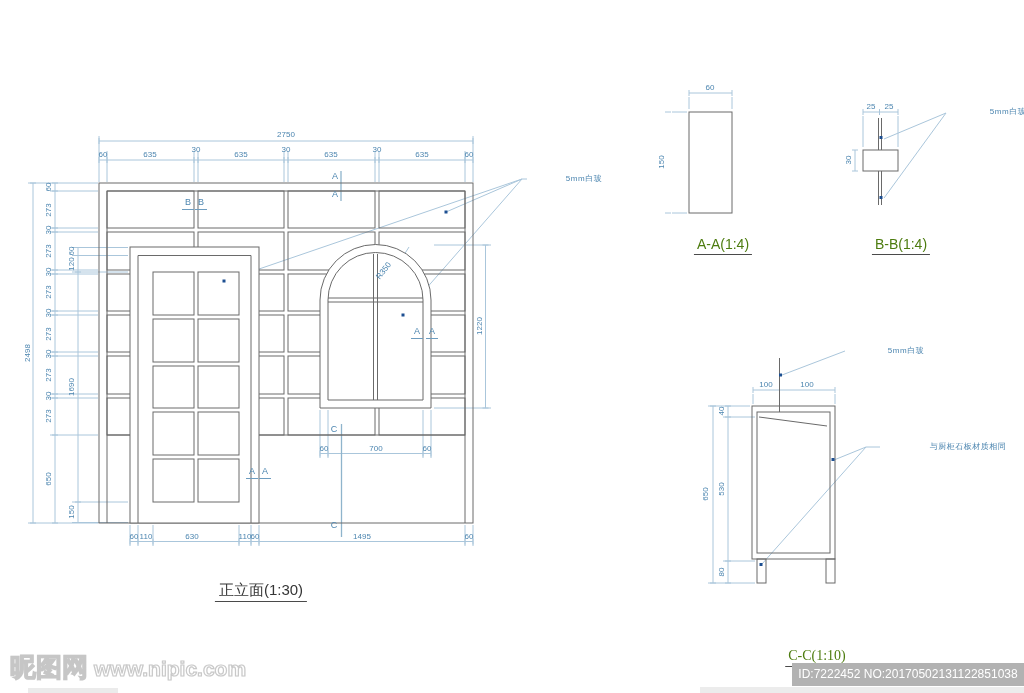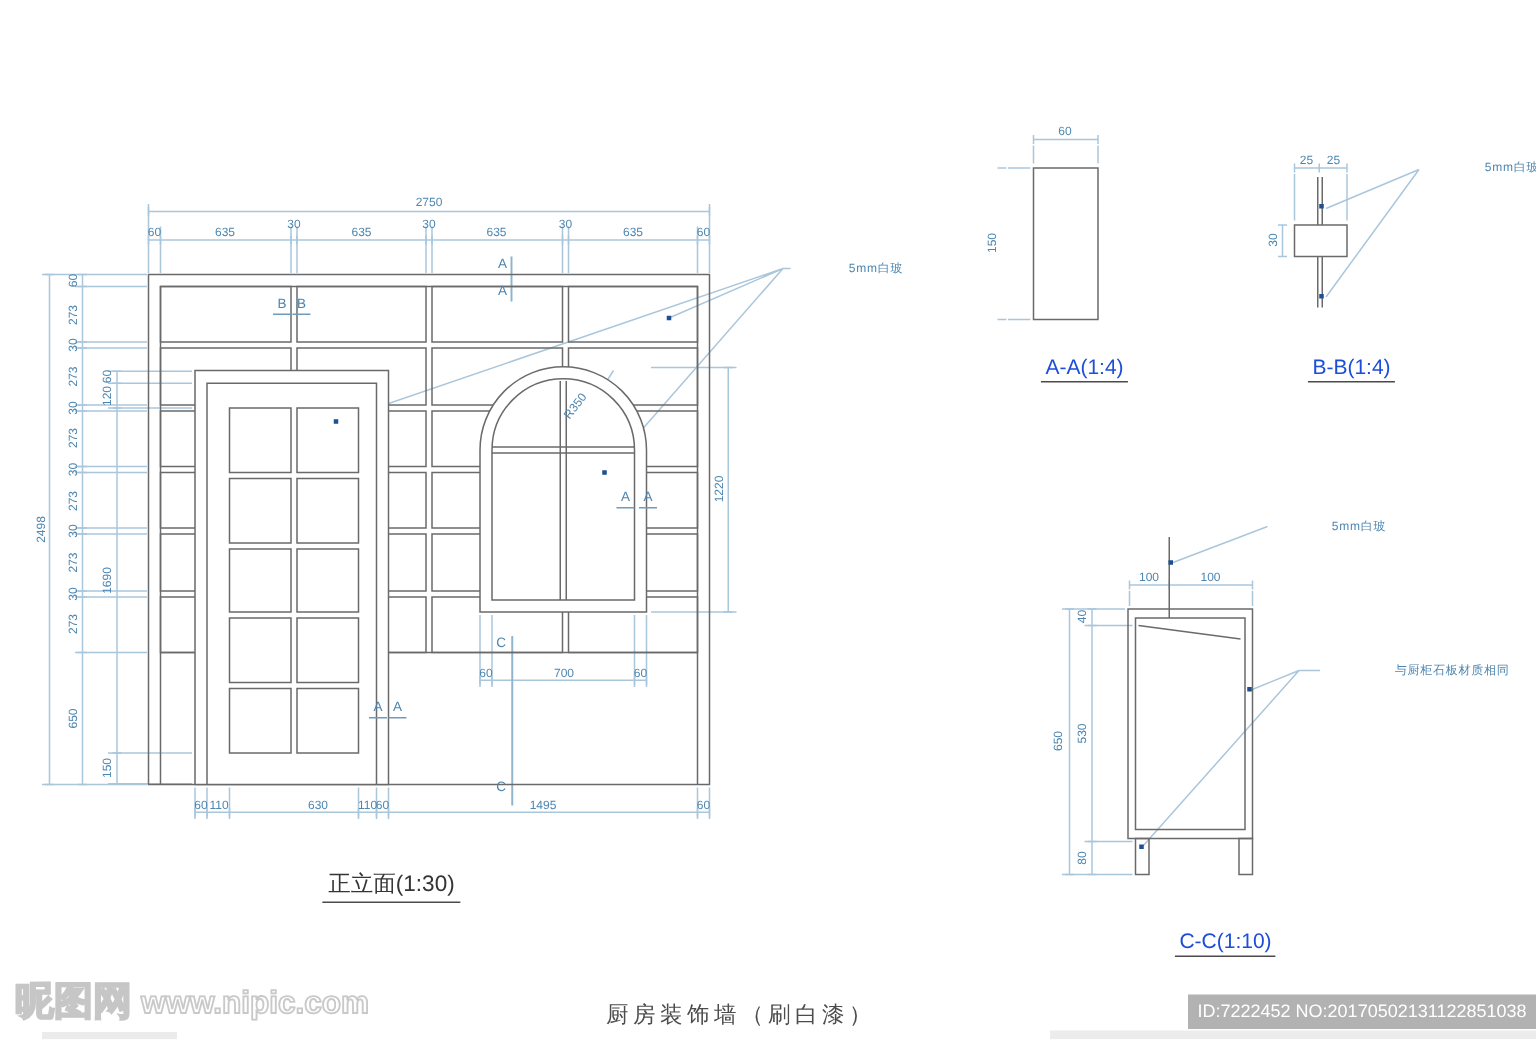--- a/index.html
+++ b/index.html
@@ -11,21 +11,21 @@
   .dimv{position:absolute;font-size:8px;line-height:1;color:#4d86b0;white-space:nowrap;
         transform:translate(-50%,-50%) rotate(-90deg);}
   .dimr{position:absolute;font-size:8px;line-height:1;color:#4d86b0;white-space:nowrap;
         transform:translate(-50%,-50%) rotate(-52deg);}
   .mk{position:absolute;font-size:9px;line-height:1;color:#4d86b0;white-space:nowrap;
       transform:translate(-50%,-50%);}
   .mku{position:absolute;font-size:9px;line-height:1;color:#4d86b0;white-space:nowrap;
        transform:translate(-50%,-50%);border-bottom:1px solid #6d9cbf;padding:0 3px 2px;}
   .note{position:absolute;font-size:8px;line-height:1;color:#4d86b0;white-space:nowrap;
         transform:translate(-50%,-50%);letter-spacing:.5px;margin-left:38px;}
-  .sec-title{position:absolute;font-size:14px;line-height:1.15;color:#1d4ed8;white-space:nowrap;
+  .sec-title{position:absolute;font-size:14px;line-height:1.15;color:#4d7c0f;white-space:nowrap;
              transform:translateX(-50%);border-bottom:1px solid #4a4a4a;padding:0 3px 2px;}
   .main-title{position:absolute;font-size:15px;line-height:1.1;color:#353535;white-space:nowrap;
               transform:translateX(-50%);border-bottom:1px solid #4a4a4a;padding:0 4px 2px;}
   .caption{position:absolute;font-size:15px;line-height:1.1;color:#4c4c4c;white-space:nowrap;
            letter-spacing:3px;}
   .wm{position:absolute;left:10px;top:653px;display:flex;align-items:flex-end;gap:6px;}
   .wm-logo{font-size:26px;font-weight:bold;color:#ffffff;-webkit-text-stroke:1.3px #c6c6c6;
            text-shadow:0 0 1px #cccccc;line-height:1.1;text-align:center;}
   .wm-url{font-size:21px;font-weight:bold;color:#ffffff;-webkit-text-stroke:1.2px #c9c9c9;
           text-shadow:0 0 1px #cfcfcf;line-height:1.2;}
@@ -222,21 +222,21 @@
 <span class="dimv" style="left:72px;top:512px;">150</span>
 
 <span class="dimv" style="left:480px;top:326px;">1220</span>
 
 <span class="dim" style="left:324px;top:449px;">60</span>
 <span class="dim" style="left:376px;top:449px;">700</span>
 <span class="dim" style="left:427px;top:449px;">60</span>
 
 <span class="dim" style="left:134px;top:537px;">60</span>
 <span class="dim" style="left:146px;top:537px;">110</span>
-<span class="dim" style="left:212px;top:537px;">630</span>
+<span class="dim" style="left:192px;top:537px;">630</span>
 <span class="dim" style="left:245px;top:537px;">110</span>
 <span class="dim" style="left:255px;top:537px;">60</span>
 <span class="dim" style="left:362px;top:537px;">1495</span>
 <span class="dim" style="left:469px;top:537px;">60</span>
 
 <span class="dimr" style="left:384px;top:271px;">R350</span>
 <span class="note" style="left:546px;top:179px;">5mm白玻</span>
 
 <span class="mk" style="left:335px;top:176px;">A</span>
 <span class="mk" style="left:335px;top:194px;">A</span>
@@ -260,24 +260,23 @@
 <span class="sec-title" style="left:901px;top:236px;">B-B(1:4)</span>
 
 <span class="note" style="left:868px;top:351px;">5mm白玻</span>
 <span class="dim" style="left:766px;top:385px;">100</span>
 <span class="dim" style="left:807px;top:385px;">100</span>
 <span class="dimv" style="left:722px;top:411px;">40</span>
 <span class="dimv" style="left:722px;top:489px;">530</span>
 <span class="dimv" style="left:722px;top:572px;">80</span>
 <span class="dimv" style="left:706px;top:494px;">650</span>
 <span class="note" style="left:930px;top:447px;">与厨柜石板材质相同</span>
-<span class="sec-title" style="left:817px;top:619px;">C-C(1:10)</span>
+<span class="sec-title" style="left:817px;top:648px;font-family:Liberation Serif, serif;">C-C(1:10)</span>
 
 <span class="main-title" style="left:261px;top:582px;">正立面(1:30)</span>
-<span class="caption" style="left:404px;top:669px;">厨房装饰墙（刷白漆）</span>
 
 <div class="wm">
   <span class="wm-logo">昵图网</span>
   <span class="wm-url">www.nipic.com</span>
 </div>
 <div class="id-badge">ID:7222452 NO:20170502131122851038</div>
 <div class="ghost1"></div>
 <div class="ghost2"></div>
 
 </div>

